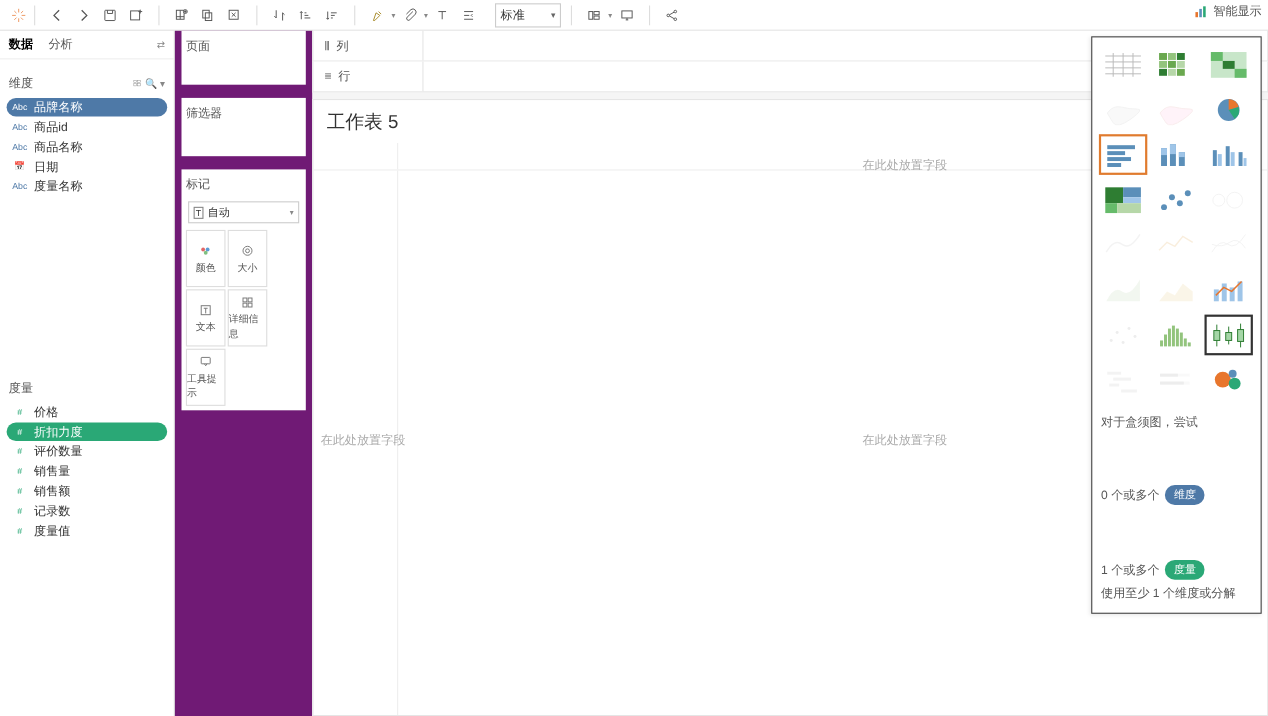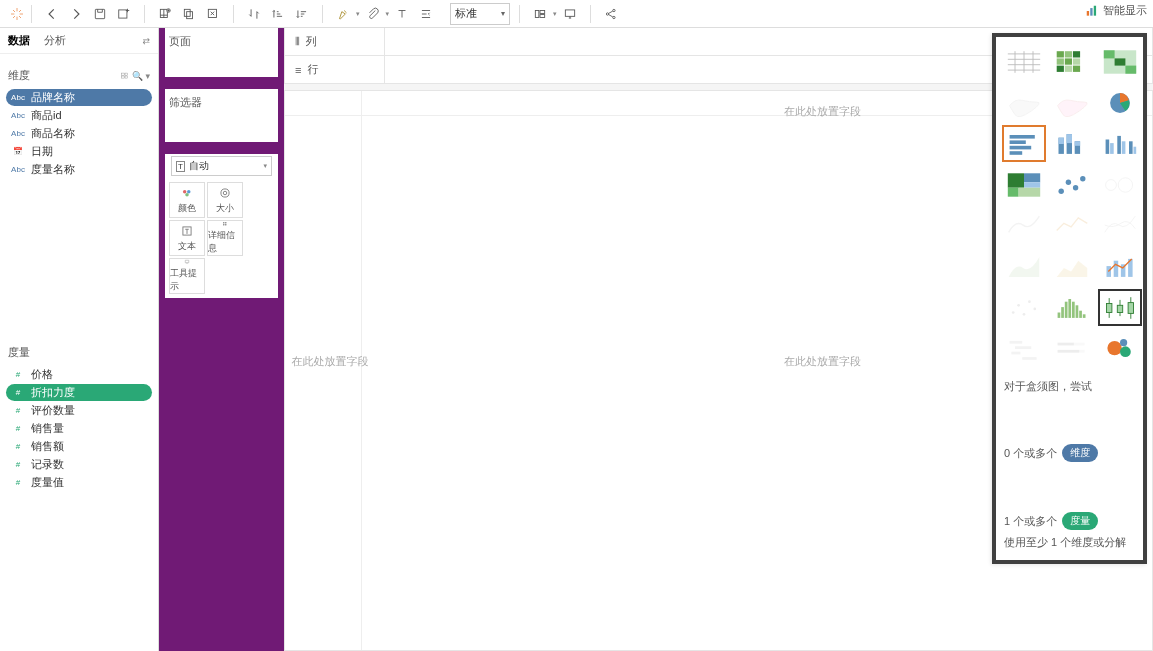--- a/index.html
+++ b/index.html
@@ -33,37 +33,37 @@
   .pill { color: #fff; }
   .pill.dim { background: #4e79a7; }
   .pill.meas { background: #2aa876; }
 
   .cards-col { width: 125px; display: flex; flex-direction: column; padding: 0 6px; gap: 12px; background: #701a75; }
   .card { background: #fff; border: 0; }
   .card-hdr { font-size: 11px; color: #555; padding: 6px 4px; }
   .marks-card .mark-type { margin: 2px 6px 6px 6px; height: 20px; border: 1px solid #ccc; display: flex; align-items: center; justify-content: space-between; padding: 0 4px; cursor: pointer; background: #fff; }
   .marks-card .mark-type .mt-left { display: flex; align-items: center; gap: 4px; font-size: 10px; }
   .marks-card .rows { display: flex; flex-wrap: wrap; padding: 0 4px 4px 4px; gap: 2px; }
-  .marks-card .mbtn { width: 36px; height: 36px; border: 1px solid #ddd; background: #fff; display: flex; flex-direction: column; align-items: center; justify-content: center; gap: 2px; font-size: 9px; color: #555; cursor: pointer; }
+  .marks-card .mbtn { width: 36px; height: 52px; border: 1px solid #ddd; background: #fff; display: flex; flex-direction: column; align-items: center; justify-content: center; gap: 2px; font-size: 9px; color: #555; cursor: pointer; }
   .marks-card .mbtn svg { width: 14px; height: 14px; }
 
   .center-col { flex: 1; display: flex; flex-direction: column; background: #f5f5f5; position: relative; }
   .shelf { height: 28px; background: #fff; border: 1px solid #e5e5e5; border-top: none; display: flex; align-items: center; }
   .shelf .shelf-label { width: 100px; border-right: 1px solid #e5e5e5; height: 100%; display: flex; align-items: center; gap: 6px; padding: 0 10px; color: #555; }
   .shelf .shelf-drop { flex: 1; height: 100%; }
   .worksheet-wrap { flex: 1; margin: 6px 0 0 0; background: #fff; border: 1px solid #e5e5e5; display: flex; flex-direction: column; overflow: hidden; }
   .ws-title { font-size: 17px; color: #333; padding: 8px 12px; }
   .ws-grid { flex: 1; position: relative; }
   .ws-grid .top-hdr { position: absolute; left: 0; right: 0; top: 0; height: 25px; border-bottom: 1px solid #eee; }
   .ws-grid .top-hdr::before { content: ''; position: absolute; left: 76px; top: 0; bottom: 0; width: 1px; background: #eee; }
   .ws-grid .body { position: absolute; left: 0; right: 0; top: 25px; bottom: 0; }
   .ws-grid .body::before { content: ''; position: absolute; left: 76px; top: 0; bottom: 0; width: 1px; background: #eee; }
   .drop-hint { position: absolute; color: #aaa; font-size: 11px; transform: translate(-50%, -50%); }
 
-  .showme-panel { width: 155px; background: #fff; border: 4px solid #404040; position: absolute; right: 6px; top: 5px; box-shadow: -1px 1px 4px rgba(0,0,0,.1); z-index: 5; }
+  .showme-panel { width: 155px; background: #fff; border: 1px solid #404040; position: absolute; right: 6px; top: 5px; box-shadow: -1px 1px 4px rgba(0,0,0,.1); z-index: 5; }
   .showme-toggle { position: absolute; right: 6px; top: 3px; display: flex; align-items: center; gap: 4px; color: #555; cursor: pointer; z-index: 6; }
   .showme-toggle svg { width: 14px; height: 14px; }
   .showme-grid { display: grid; grid-template-columns: repeat(3,44px); grid-auto-rows: 37px; gap: 4px; padding: 6px; }
   .sm-cell { border: 1px solid transparent; display: flex; align-items: center; justify-content: center; cursor: pointer; position: relative; }
   .sm-cell.recommended { border: 2px solid #e07b2e; }
   .sm-cell.selected { border: 2px solid #333; }
   .sm-cell.disabled { opacity: .35; cursor: default; }
   .sm-cell svg { width: 36px; height: 28px; }
   .showme-hint { padding: 6px 8px 10px 8px; font-size: 11px; color: #555; display: flex; flex-direction: column; gap: 5px; }
   .hint-pill { display: inline-flex; align-items: center; padding: 2px 8px; border-radius: 9px; color: #fff; font-size: 10px; }
@@ -307,20 +307,21 @@
   <div class="cards-col">
     <div class="card">
       <div class="card-hdr">页面</div>
       <div style="height:22px;"></div>
     </div>
     <div class="card">
       <div class="card-hdr">筛选器</div>
       <div style="height:26px;"></div>
     </div>
     <div class="card marks-card">
+      <div class="card-hdr">标记</div>
       <div class="mark-type">
         <span class="mt-left">
             <span style="font-size:8px;border:1px solid #888;padding:0 1px;">T</span>
             <span>自动</span>
           </span>
         <span class="carrot-sm">▾</span>
       </div>
       <div class="rows">
         <div class="mbtn">
           <svg viewBox="0 0 24 24">
@@ -373,20 +374,21 @@
       <div class="shelf-drop"></div>
     </div>
     <div class="shelf">
       <div class="shelf-label">
           <span>≡</span>
           <span>行</span>
         </div>
       <div class="shelf-drop"></div>
     </div>
     <div class="worksheet-wrap">
+      <div class="ws-title">工作表 5</div>
       <div class="ws-grid">
         <div class="top-hdr"></div>
         <div class="body"></div>
         <span class="drop-hint" style="left:62%; top:20px;">在此处放置字段</span>
         <span class="drop-hint" style="left:45px; top:270px;">在此处放置字段</span>
         <span class="drop-hint" style="left:62%; top:270px;">在此处放置字段</span>
       </div>
     </div>
 
     <div class="showme-toggle" style="top:-25px;">

